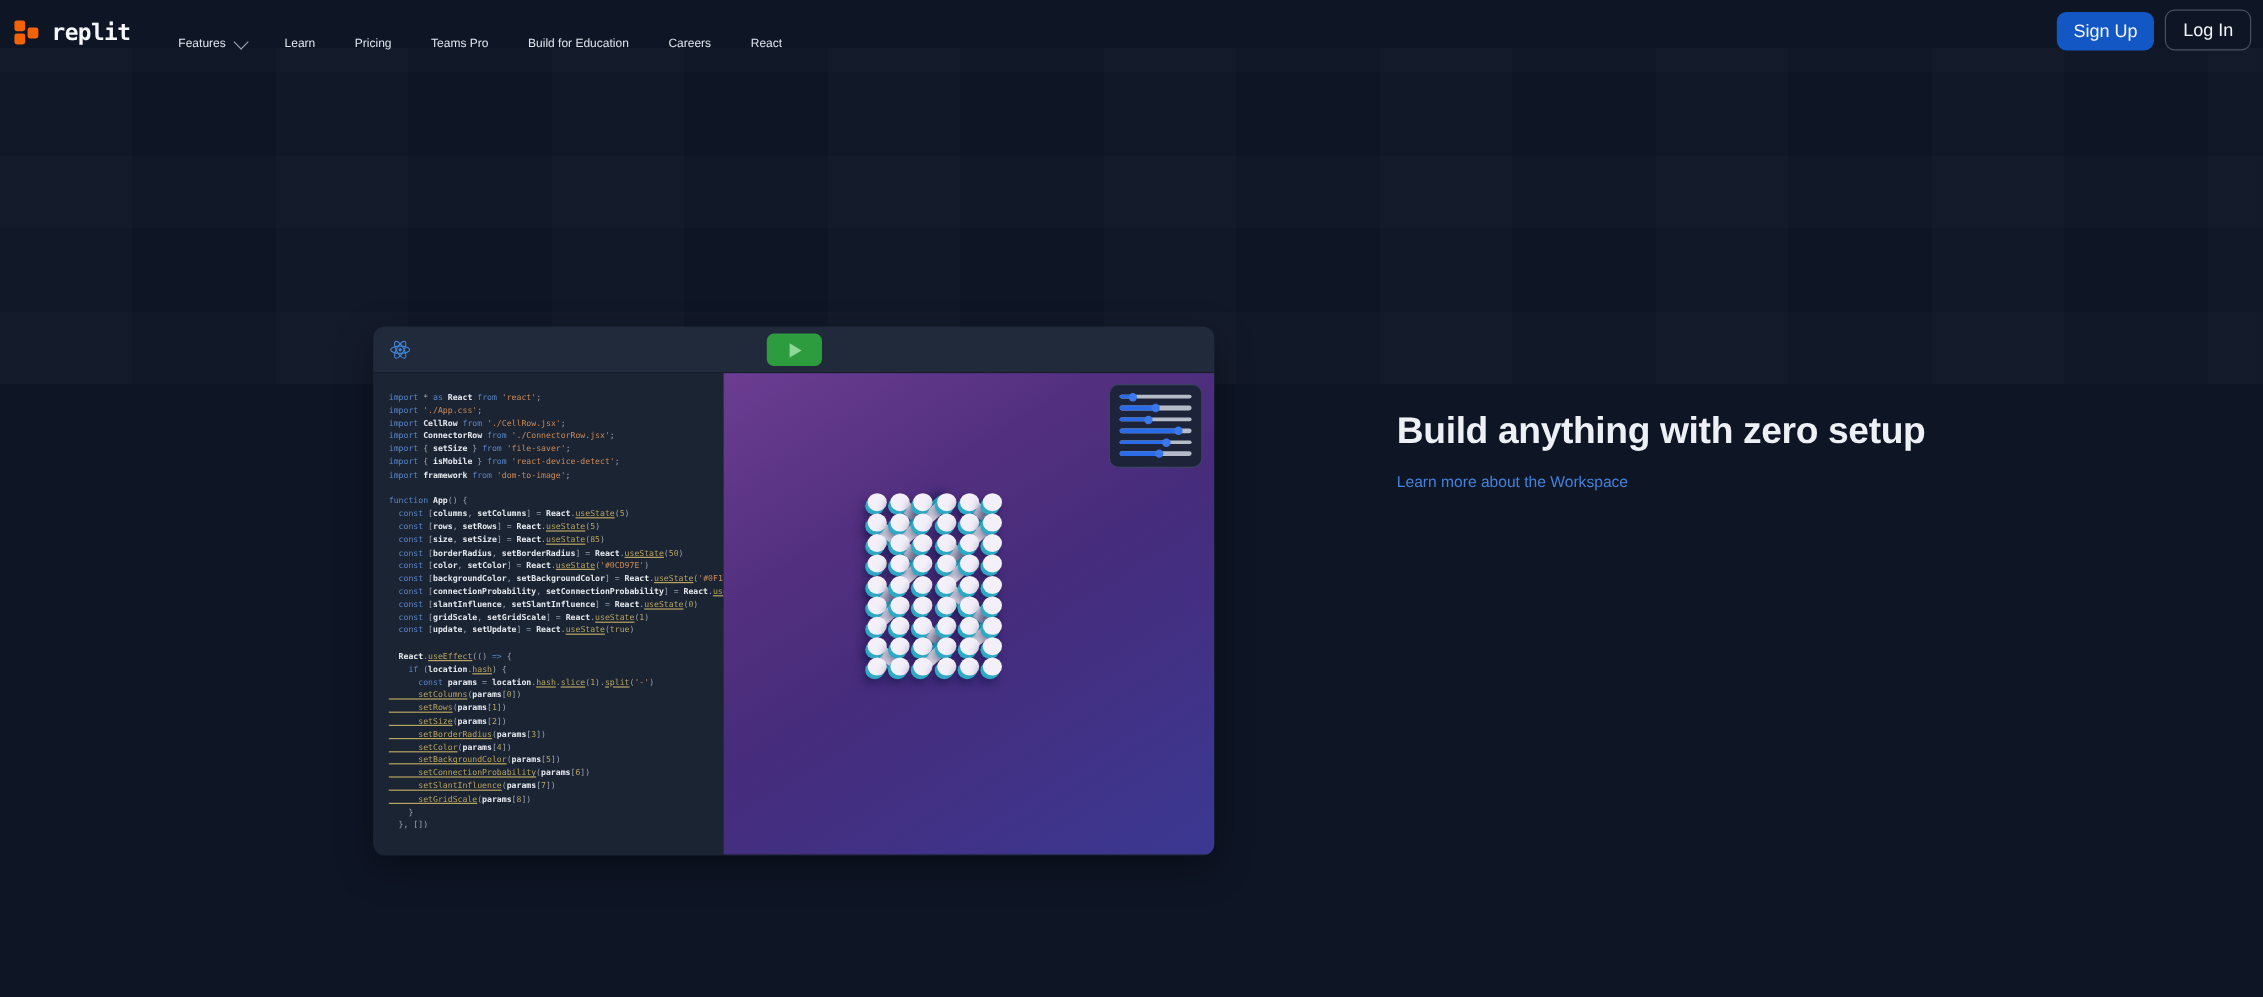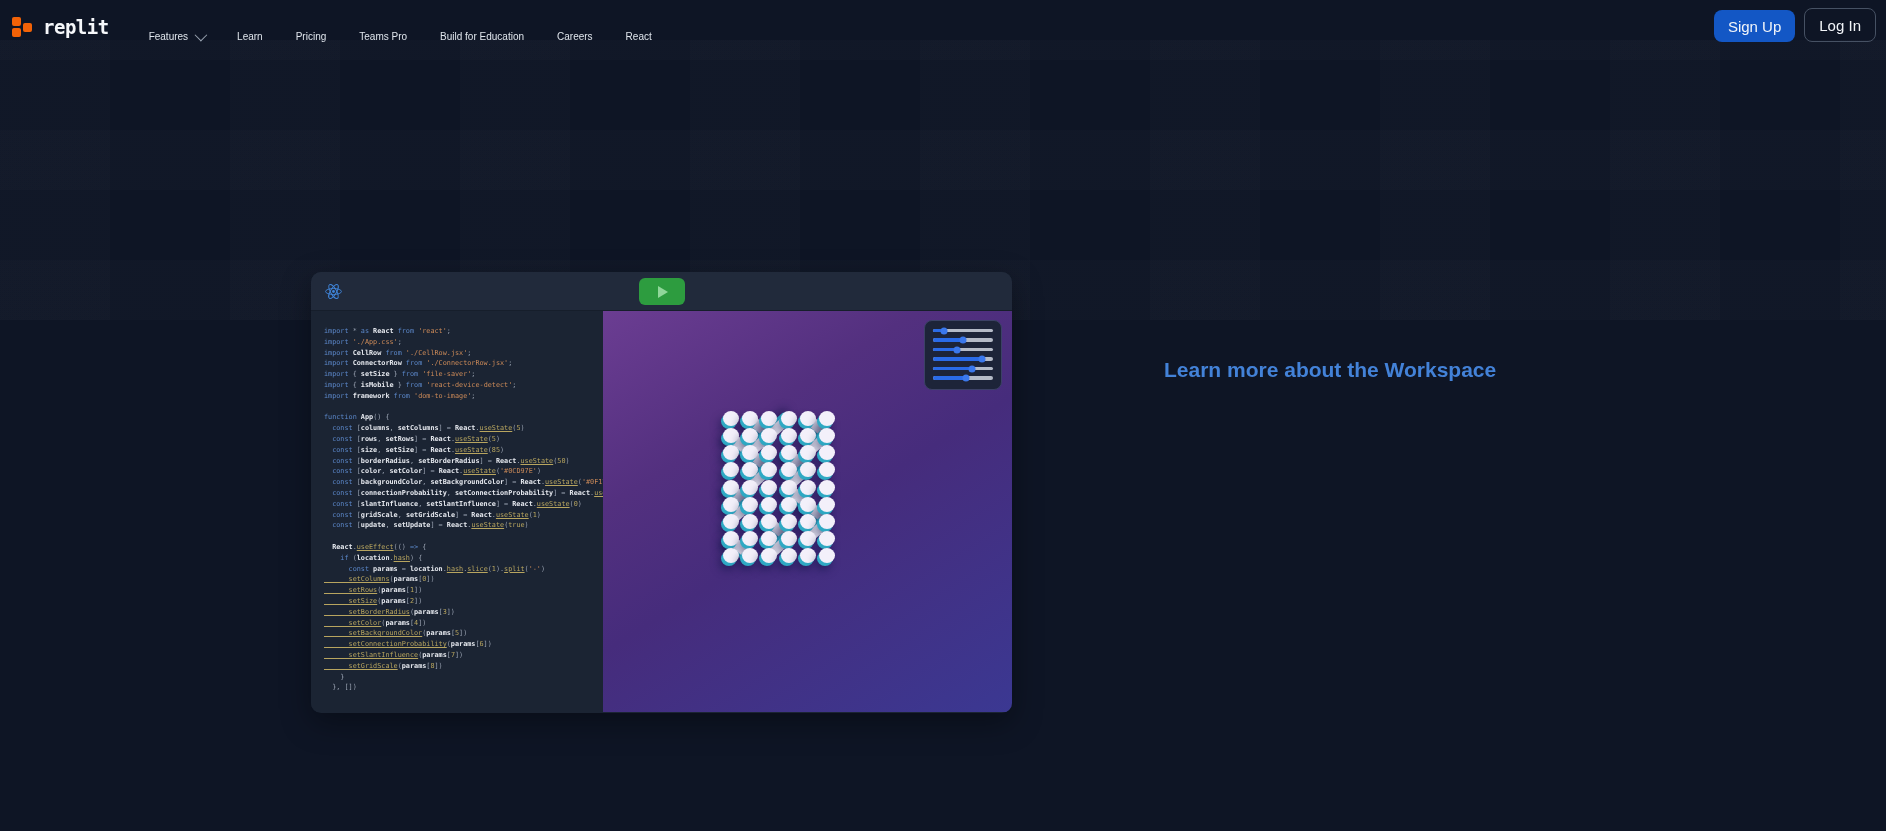--- a/index.html
+++ b/index.html
@@ -58,21 +58,21 @@
   .blob-conn { position:absolute; width:27px; height:9.5px; border-radius:5px; background:#f3f0fa; box-shadow:-2px 3px 0 var(--blob-teal,#2fa9c4), -4px 7px 8px rgba(15,20,70,.5); }
   
   .slider-panel { position:absolute; right:10px; top:9px; width:78px; background:#1d2439; border:1.5px solid #3c4166; border-radius:8px; padding:8px 8px 3px; }
   .slider-row { position:relative; height:3.2px; background:#b5bbc8; border-radius:2px; margin-bottom:6.3px; cursor:pointer; }
   .slider-fill { position:absolute; left:0; top:0; bottom:0; background:var(--slider-blue,#2a6be8); border-radius:2px; }
   .slider-thumb { position:absolute; width:7px; height:7px; border-radius:50%; background:#3b78ec; top:50%; transform:translate(-50%,-50%); }
   
   .hero-text { position:absolute; left:1164px; top:341px; width:478px; }
   .hero-title { font-size:31px; font-weight:bold; color:#edf0f4; letter-spacing:-.3px; }
   .hero-desc { margin-top:21px; font-size:17.5px; line-height:26px; color:#c3c9d3; }
-  .hero-link { display:inline-block; margin-top:17px; font-size:21px; font-weight:bold; color:var(--link-blue,#4382d8); text-decoration:none; cursor:pointer; }
+  .hero-link { display:inline-block; margin-top:17px; font-size:13px; font-weight:normal; color:var(--link-blue,#4382d8); text-decoration:none; cursor:pointer; }
 </style>
 </head>
 <body>
 
 <div class="stage">
   <div class="bg-texture"></div>
 
   <header class="nav">
     <a class="logo">
       <span class="logo-mark">
@@ -265,15 +265,16 @@
                 <div class="slider-fill" style="width: 55%;"></div>
                 <div class="slider-thumb" style="left: 55%;"></div>
               </div>
             </div>
         </div>
       </div>
     </div>
   </div>
 
   <section class="hero-text">
+    <h1 class="hero-title">Build anything with zero setup</h1>
     <a class="hero-link">Learn more about the Workspace</a>
   </section>
 </div>
 
 </body></html>

